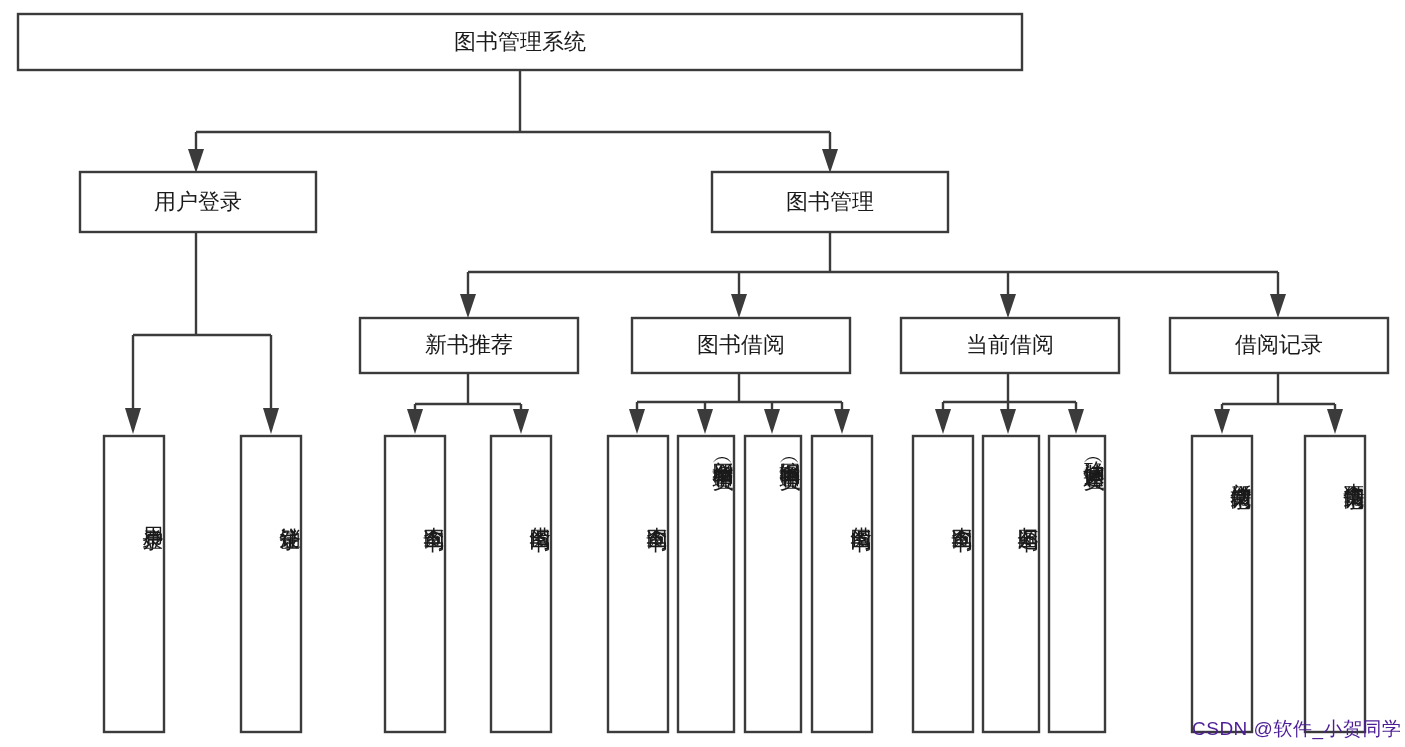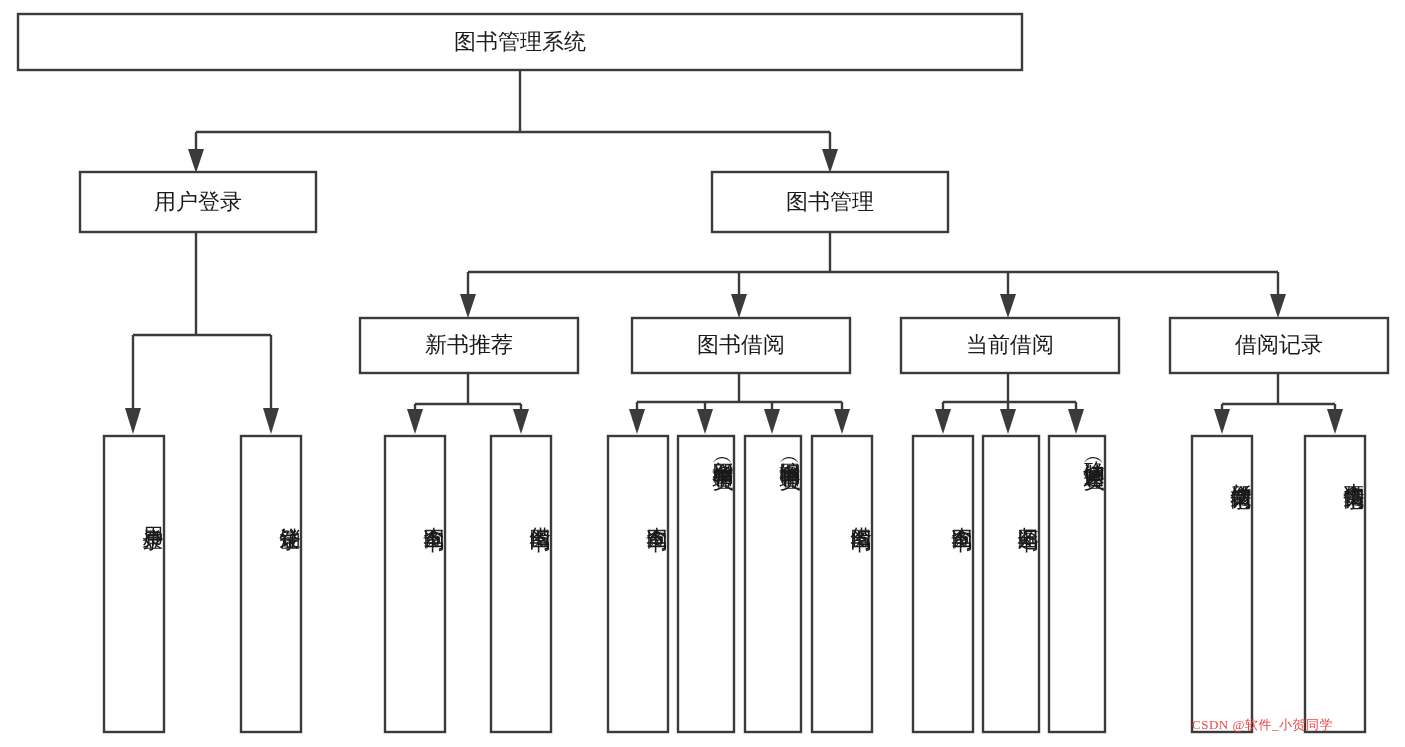--- a/index.html
+++ b/index.html
@@ -56,23 +56,23 @@
     font-size: 21px;
     line-height: 1.08;
     color: #1a1a1a;
     letter-spacing: 1.5px;
     white-space: nowrap;
     pointer-events: none;
     text-align: start;
   }
   .watermark {
     position: absolute;
-    color: #ef4444;
-    font-size: 13px;
-    font-family: Liberation Serif, serif;
+    color: #4c1d95;
+    font-size: 19px;
+    font-family: Liberation Sans, sans-serif;
     white-space: nowrap;
     letter-spacing: 0.5px;
   }
 </style>
 </head>
 <body>
 
 <div id="canvas">
 
   <svg class="diagram" viewBox="0 0 1405 747">

